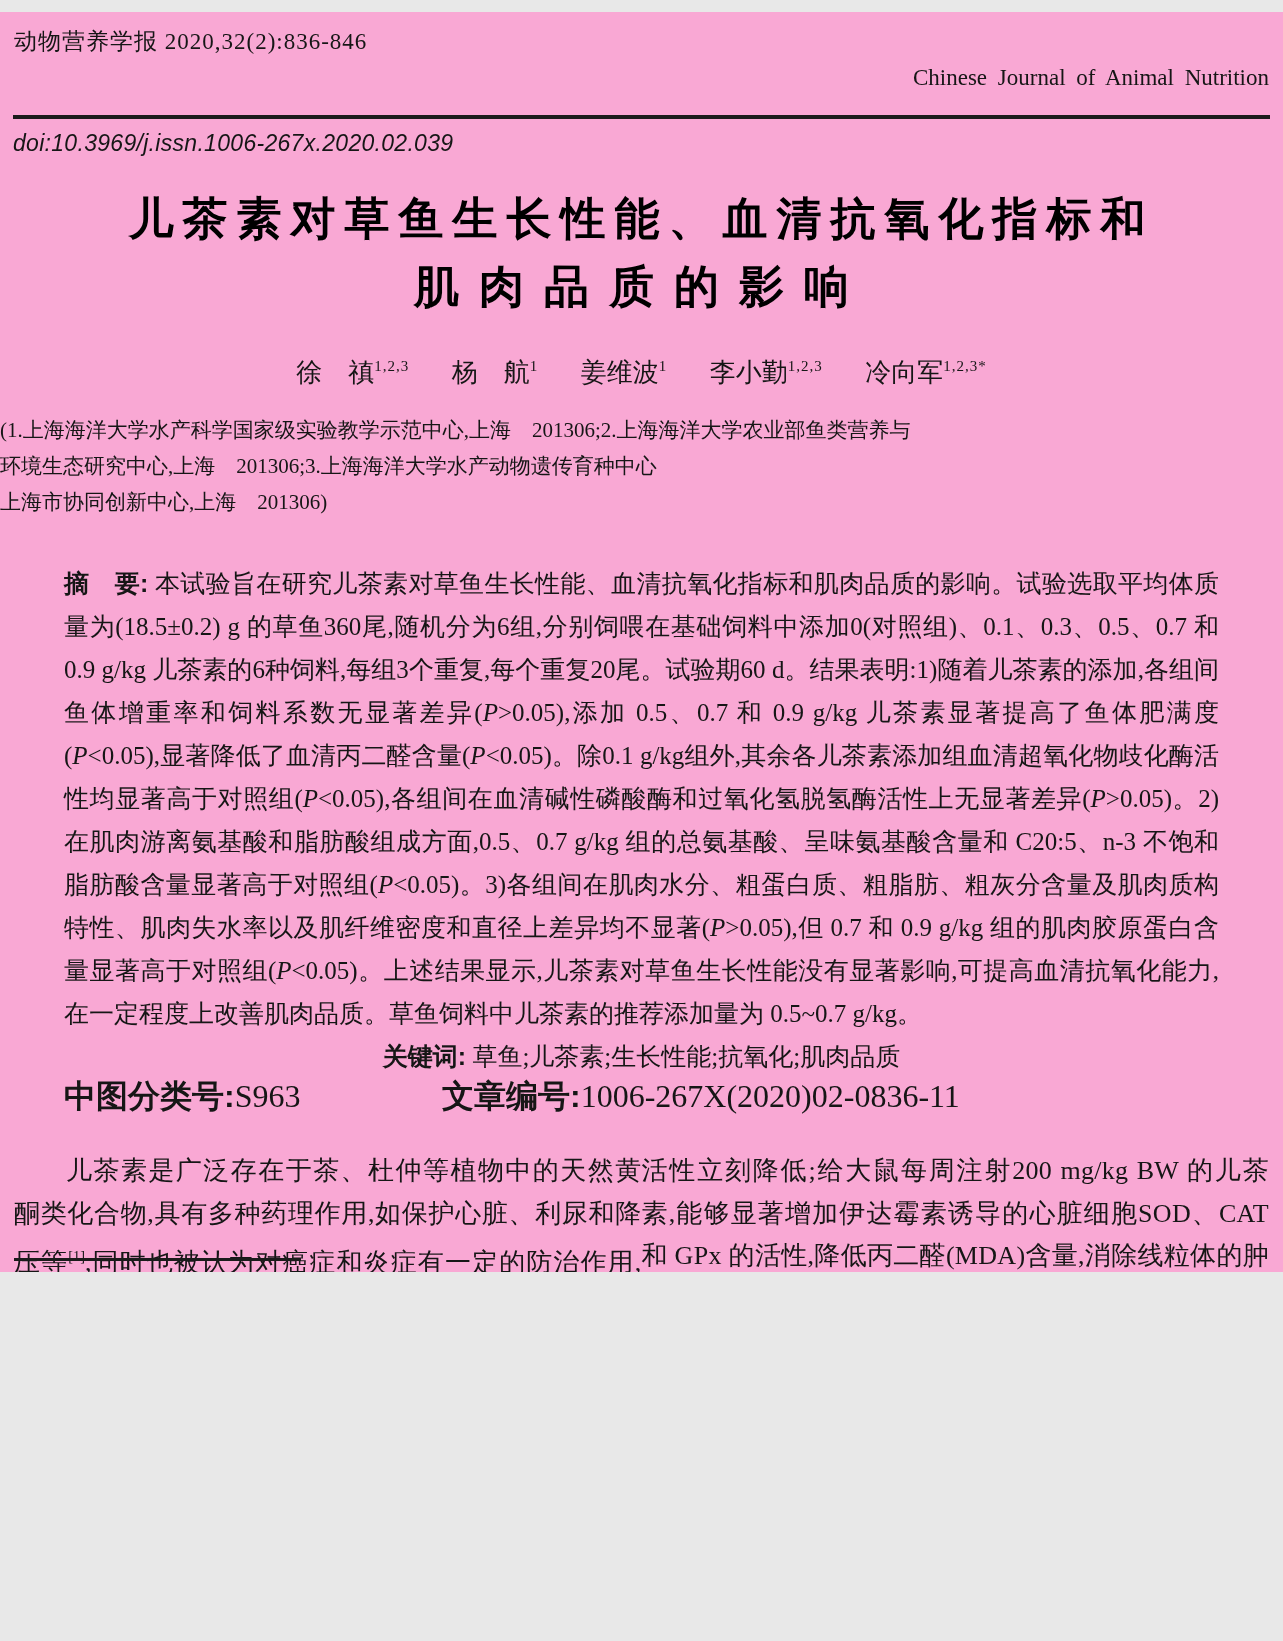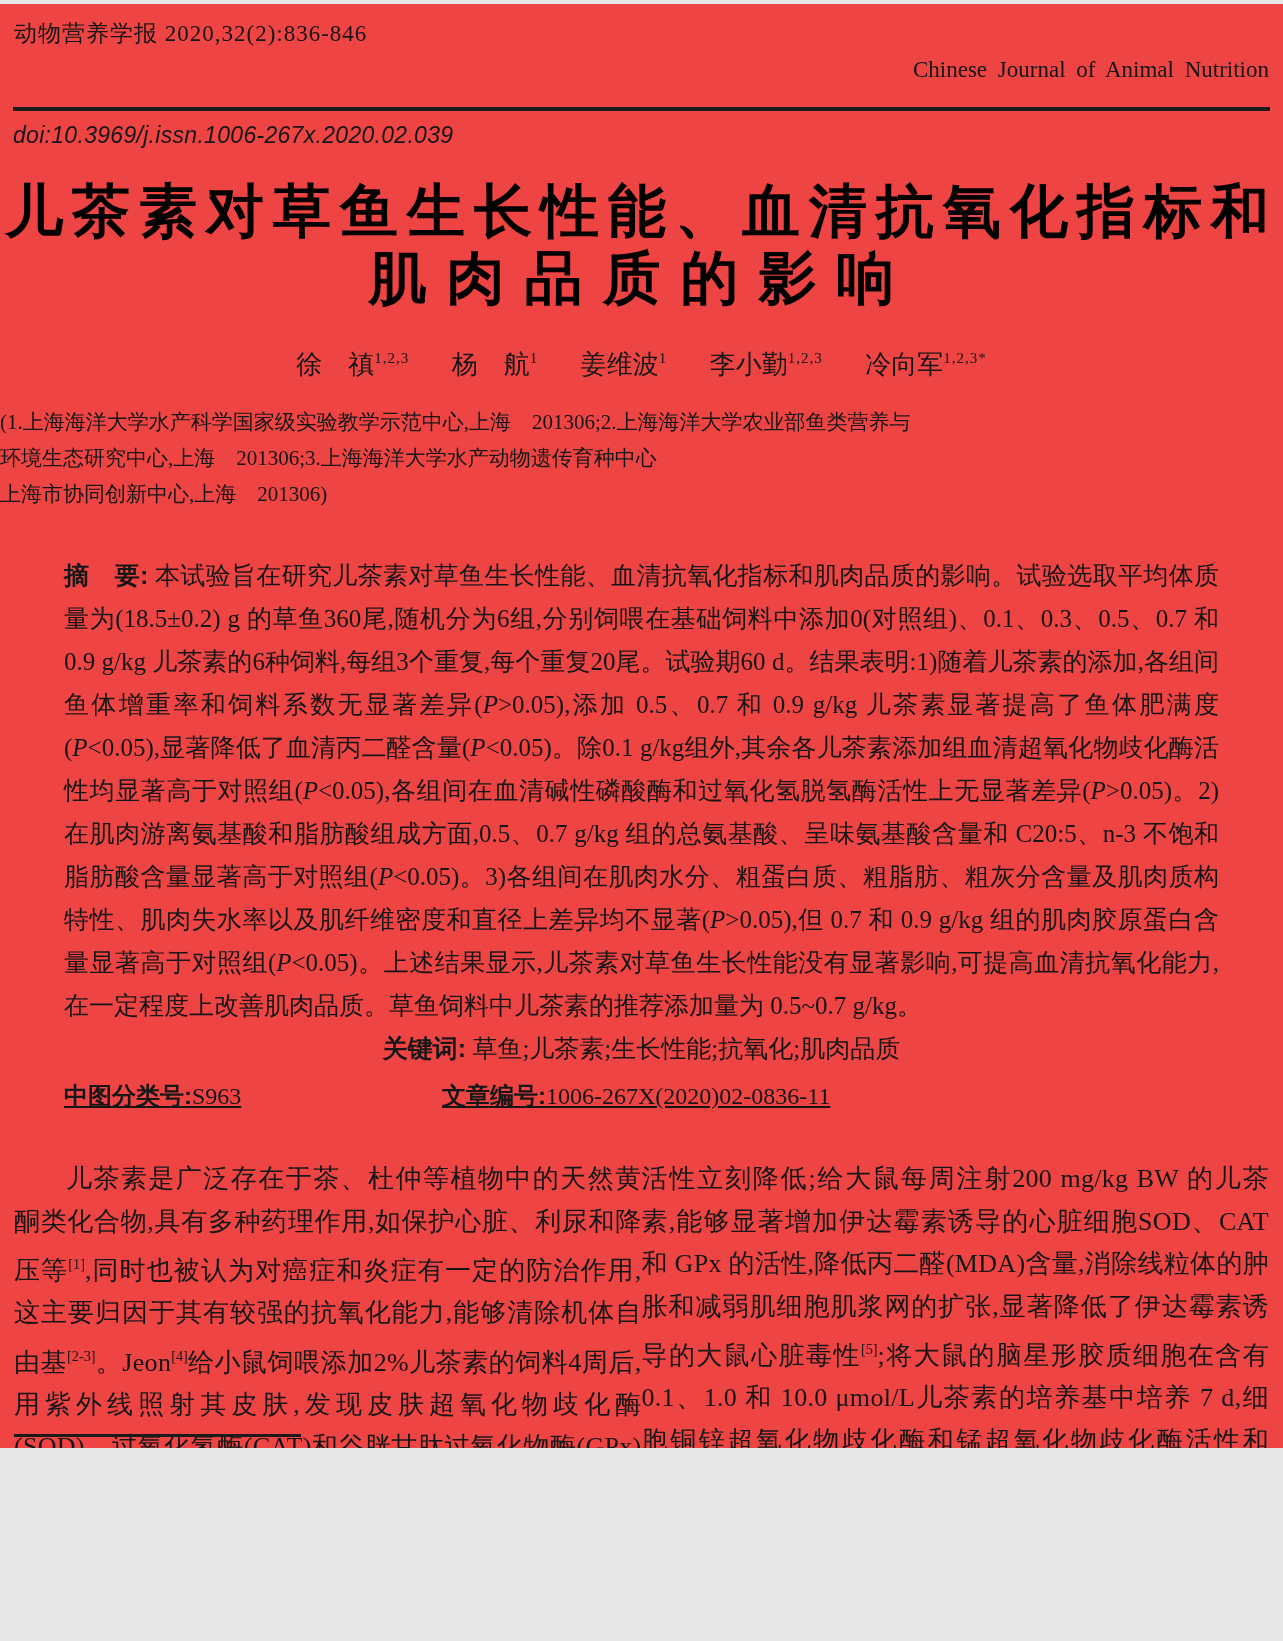--- a/index.html
+++ b/index.html
@@ -1,22 +1,22 @@
 <!DOCTYPE html>
 <html lang="zh"><head>
 <meta charset="utf-8">
 <style>
   * { box-sizing: border-box; }
   html, body { margin: 0; padding: 0; background: #e8e8e8; }
   .page {
     position: relative;
     width: 1283px;
-    height: 1444px;
-    margin: 4px auto;
-    background: #ef4444;
+    height: 1260px;
+    margin: 12px auto;
+    background: #f9a8d4;
     color: #161616;
     font-family: "Liberation Serif", serif;
     overflow: hidden;
   }
   
   .masthead { padding: 14px 14px 0 14px; }
   .journal-cn { font-size: 23px; letter-spacing: 1px; }
   .journal-en { font-size: 23px; margin-top: 8px; word-spacing: 5px; text-align: right; }
   .head-rule { height: 4px; background: #1b1b1b; margin: 24px 13px 0 13px; }
   .doi-line {
@@ -25,21 +25,21 @@
     margin: 11px 13px 0 13px;
     letter-spacing: 0.3px;
     font-style: italic;
   }
   
   .article-title {
     margin: 36px 0 0 0;
     text-align: center;
     font-family: "Liberation Sans", sans-serif;
     font-weight: bold;
-    font-size: 58px;
+    font-size: 45px;
     color: #000;
     line-height: 52px;
   }
   .article-title .t1 { letter-spacing: 9px; }
   .article-title .t2 { letter-spacing: 20px; margin-top: 16px; font-family: Liberation Serif, serif; }
   
   .authors { margin-top: 42px; text-align: center; font-size: 26px; }
   .author { margin: 0 18px; white-space: nowrap; }
   .author sup { font-size: 15px; letter-spacing: 1px; }
   .affiliations { margin-top: 22px; text-align: left; font-size: 21px; line-height: 36px; }
@@ -50,21 +50,21 @@
     line-height: 43px;
     text-align: justify;
   }
   .abstract sup, .col sup { font-size: 0.55em; letter-spacing: 0; }
   .hei-label {
     font-family: "Liberation Sans", sans-serif;
     font-weight: bold;
     font-style: normal;
   }
   .kw-line { margin: 0 64px; font-size: 25px; line-height: 43px; text-align: center; }
-  .meta-line { margin: 2px 64px 0 64px; font-size: 24px; line-height: 47px; display: flex; text-decoration: underline; }
+  .meta-line { margin: 2px 64px 0 64px; font-size: 32px; line-height: 32px; display: flex; }
   .meta-group { white-space: nowrap; }
   .meta-g1 { width: 378px; }
   .meta-g2 { width: 317px; }
   .meta-g3 { flex: 1; }
   
   .body-cols {
     margin: 38px 14px 0 14px;
     display: flex;
     height: 432px;
     overflow: hidden;

